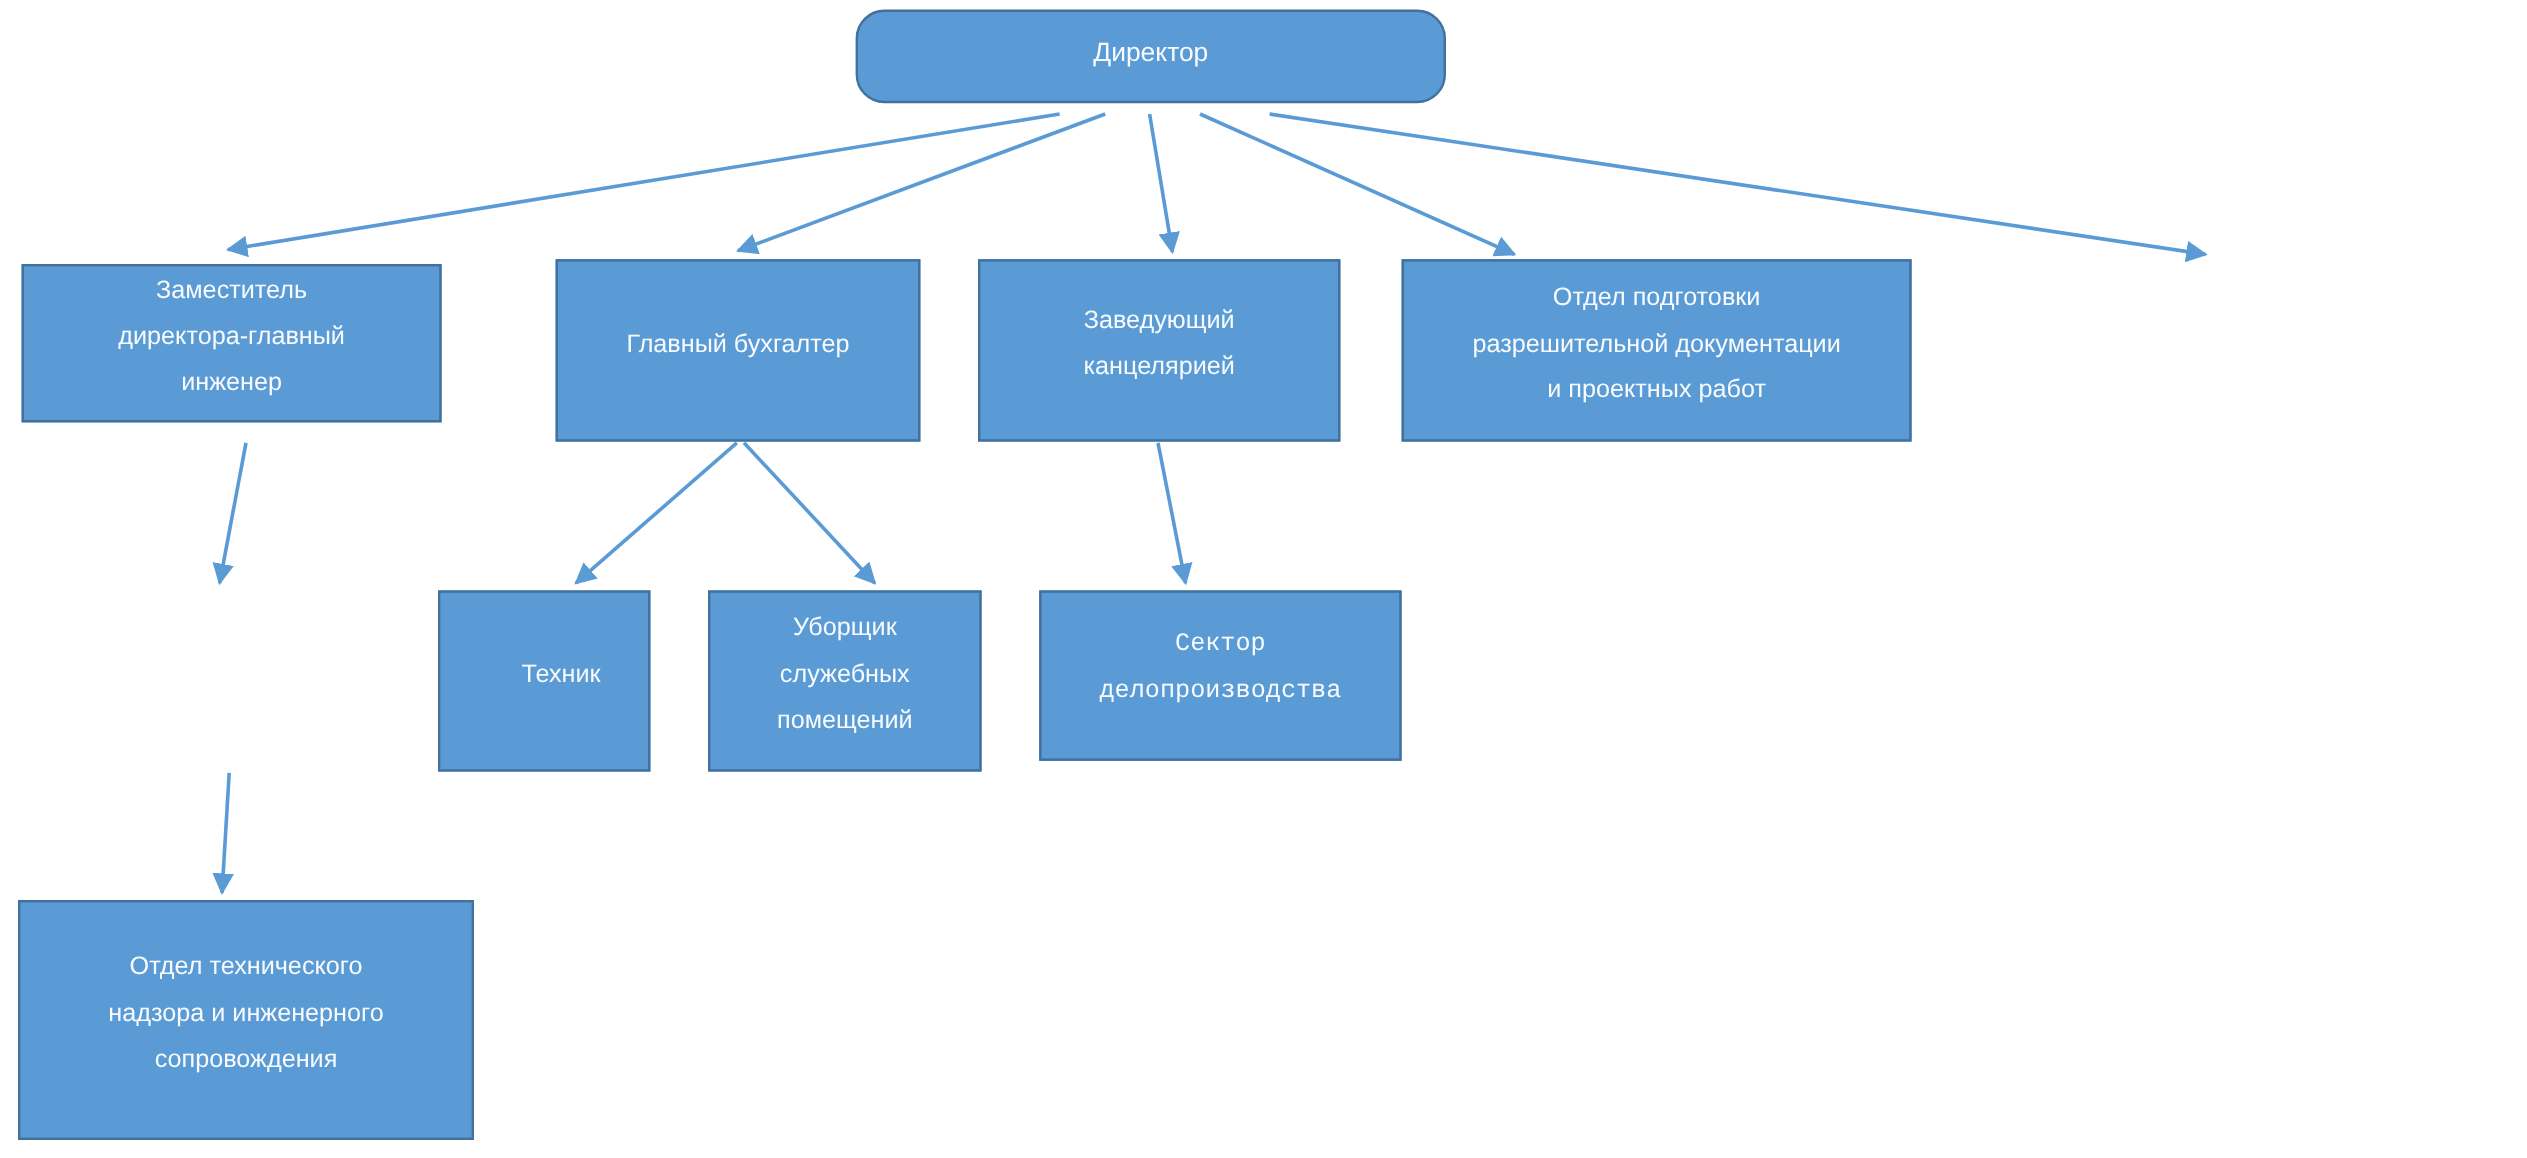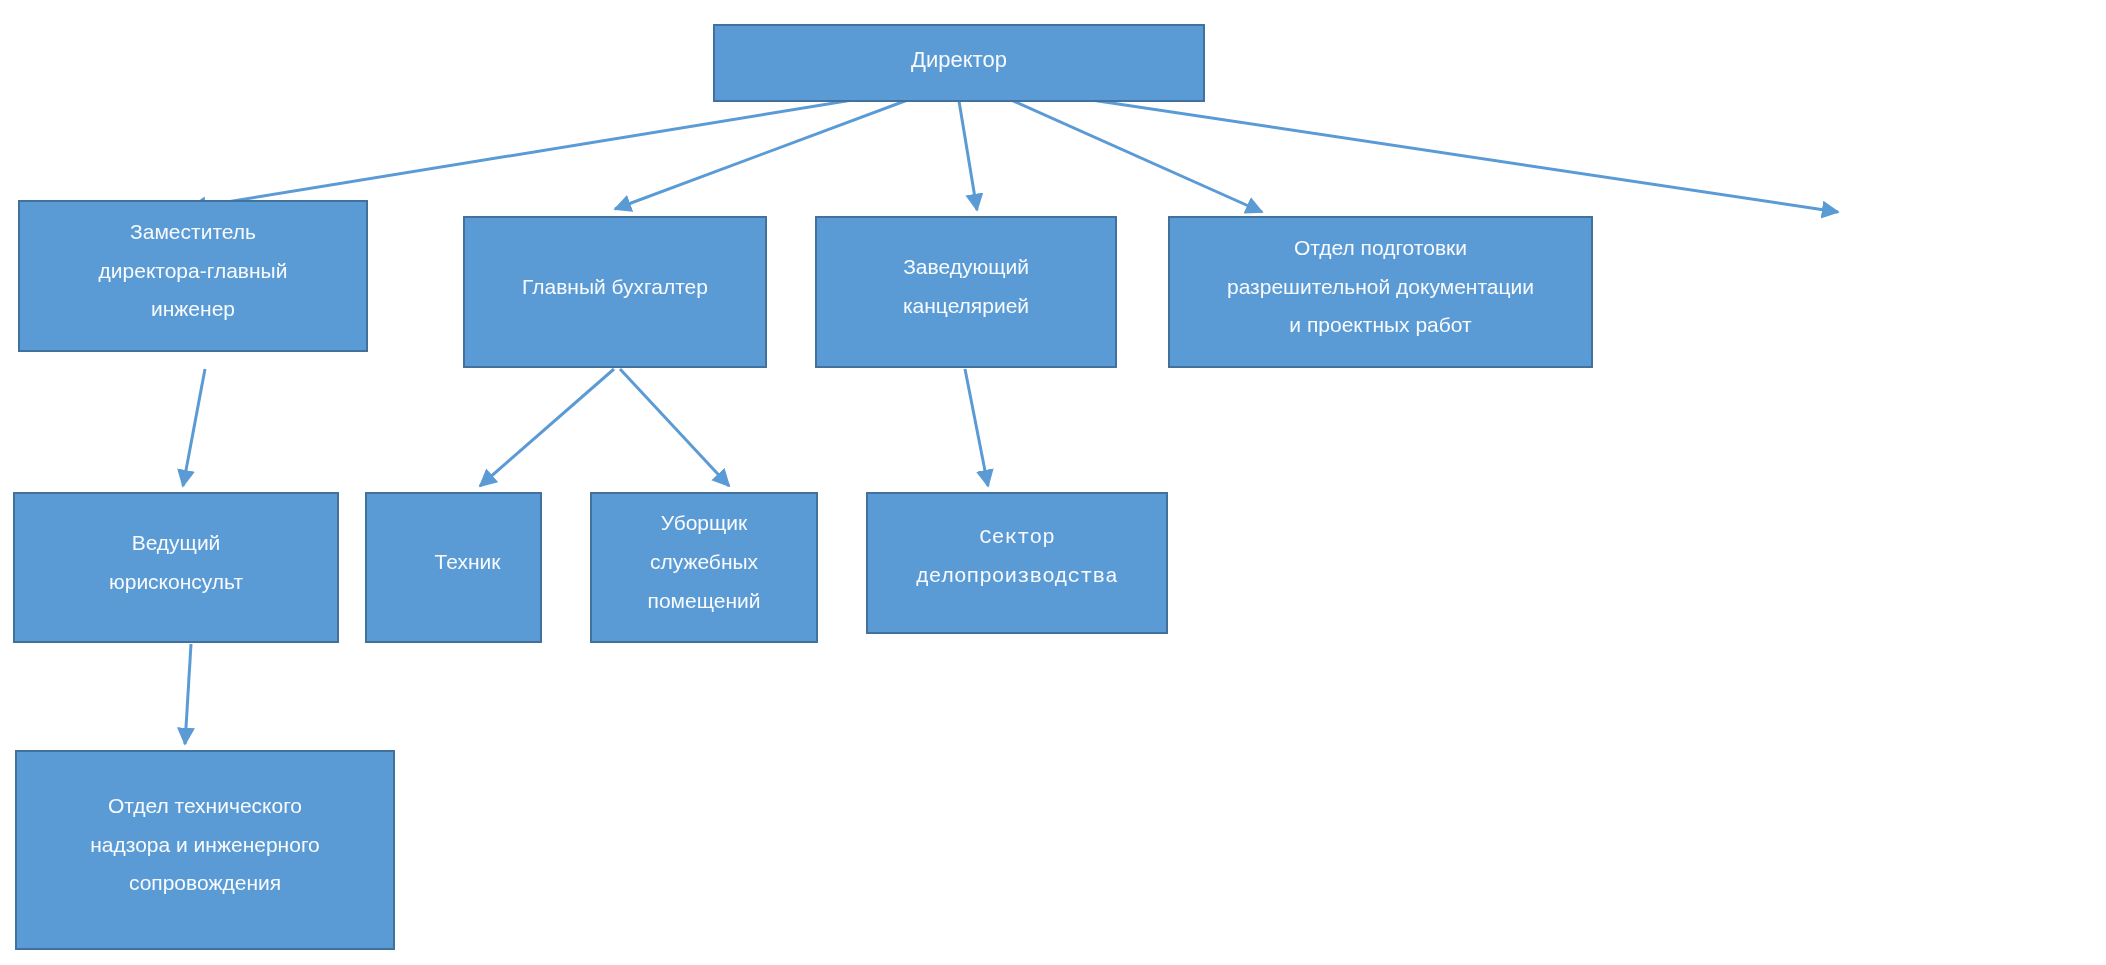--- a/index.html
+++ b/index.html
@@ -62,38 +62,36 @@
       <line x1="1000" y1="95" x2="1262" y2="212" marker-end="url(#arrowhead)"></line>
       <line x1="1058" y1="95" x2="1838" y2="212" marker-end="url(#arrowhead)"></line>
       <line x1="205" y1="369" x2="183" y2="486" marker-end="url(#arrowhead)"></line>
       <line x1="614" y1="369" x2="480" y2="486" marker-end="url(#arrowhead)"></line>
       <line x1="620" y1="369" x2="729" y2="486" marker-end="url(#arrowhead)"></line>
       <line x1="965" y1="369" x2="988" y2="486" marker-end="url(#arrowhead)"></line>
       <line x1="191" y1="644" x2="185" y2="744" marker-end="url(#arrowhead)"></line>
     </g>
   </svg>
 
-  <div class="node root" style="left:713px; top:24px;  width:492px; height:78px;">Директор</div>
+  <div class="node root" style="left:713px; top:8px;  width:492px; height:78px;border-radius:24px;">Директор</div>
 
-  <div class="node" style="left:18px;   top:200px; width:350px; height:152px;">Заместитель
+  <div class="node" style="left:18px;   top:220px; width:350px; height:132px;">Заместитель
 директора-главный
 инженер</div>
 
   <div class="node" style="left:463px;  top:216px; width:304px; height:152px;">Главный бухгалтер</div>
 
   <div class="node" style="left:1168px; top:216px; width:425px; height:152px;">Отдел подготовки
 разрешительной документации
 и проектных работ</div>
 
   <div class="node" style="left:815px;  top:216px; width:302px; height:152px;">Заведующий
 канцелярией</div>
 
 
-  <div class="node" style="left:13px;   top:492px; width:326px; height:151px;">Ведущий
-юрисконсульт</div>
 
   <div class="node" style="left:365px;  top:492px; width:177px; height:151px;padding-left:36px;">Техник</div>
 
   <div class="node" style="left:590px;  top:492px; width:228px; height:151px;">Уборщик
 служебных
 помещений</div>
 
   <div class="node" style="left:866px;  top:492px; width:302px; height:142px;font-family:Liberation Mono, monospace;">Сектор
 делопроизводства</div>
 

